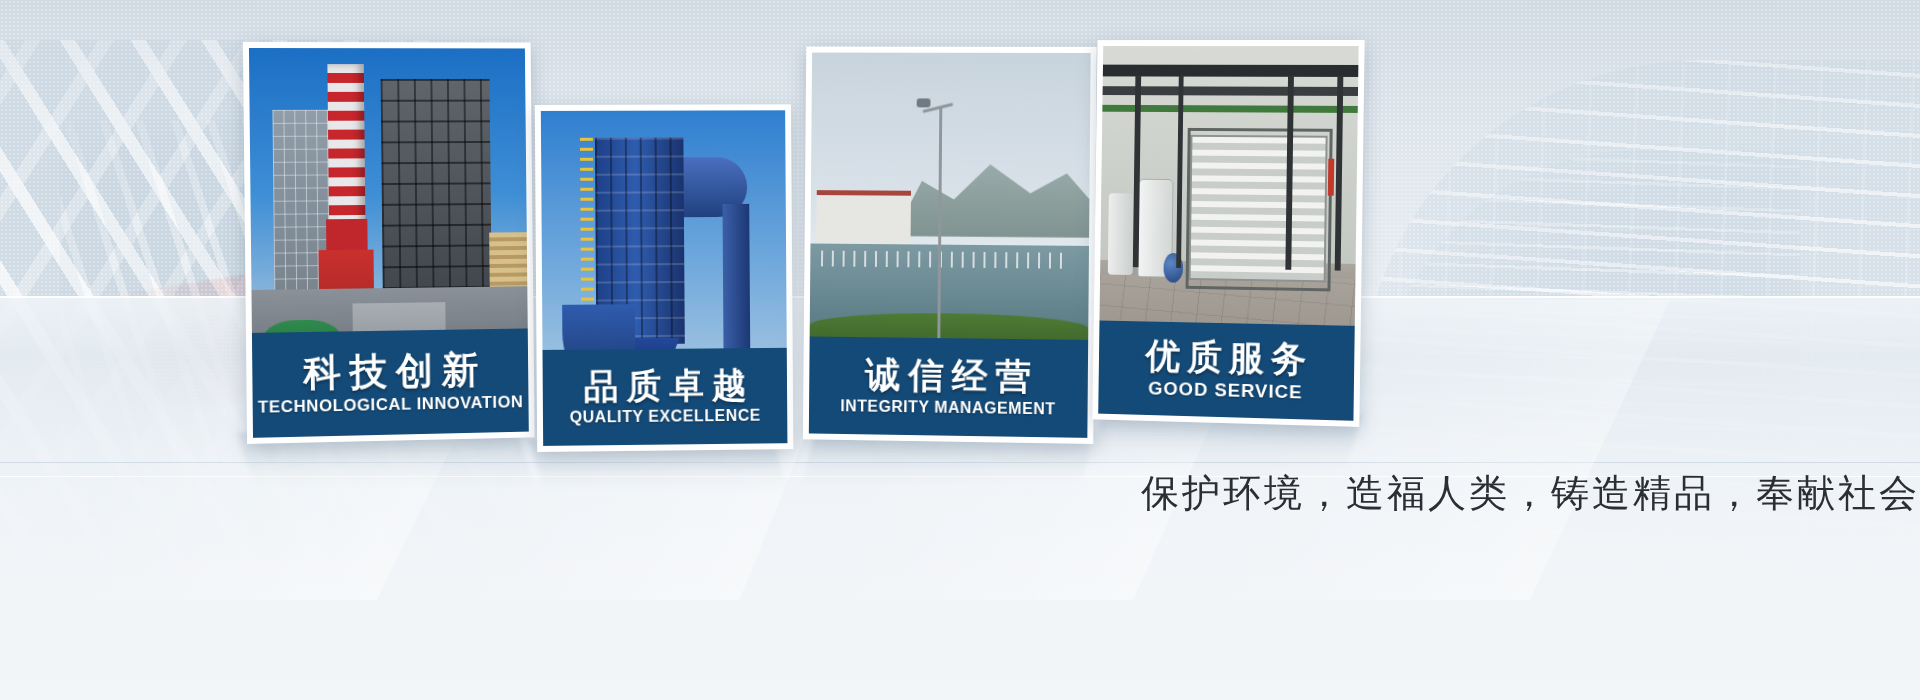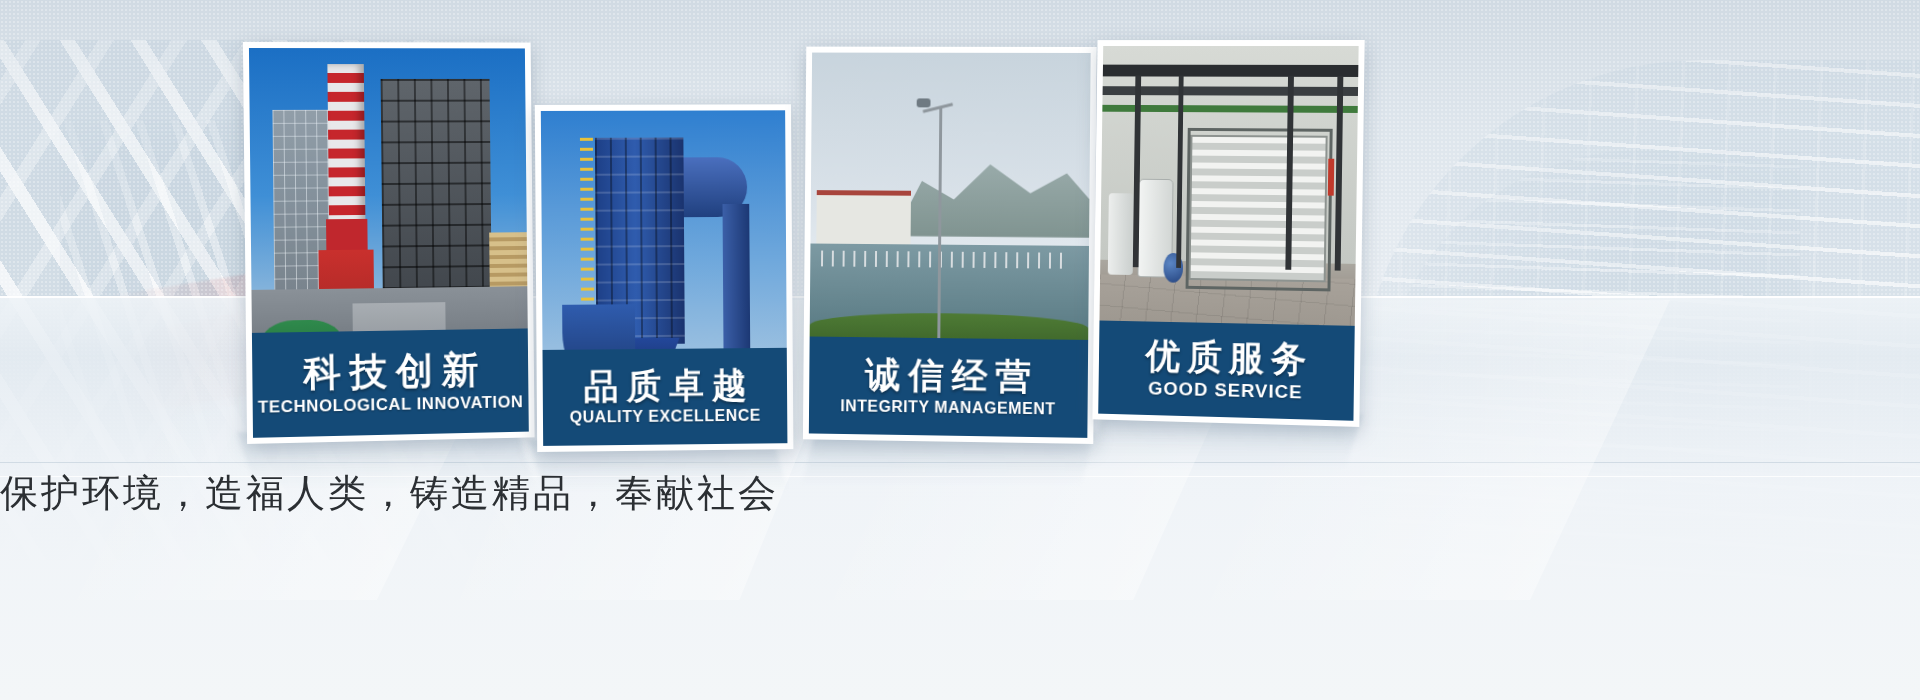--- a/index.html
+++ b/index.html
@@ -213,21 +213,21 @@
   .p4-blue{position:absolute;left:25%;top:56%;width:8%;height:8%;border-radius:50%;
     background:radial-gradient(circle at 35% 35%,#5b86c4,#23427e);}
   .p4-floor{position:absolute;left:0;top:62%;width:100%;height:38%;
     background:
       repeating-linear-gradient(96deg, rgba(0,0,0,.10) 0 1px, transparent 1px 26px),
       repeating-linear-gradient(4deg, rgba(0,0,0,.08) 0 1px, transparent 1px 22px),
       linear-gradient(180deg,#a8a29a,#8a857d);}
   .p4-red{position:absolute;left:89%;top:30%;width:2.4%;height:10%;background:#c0392b;}
 
   
-  #tagline{position:absolute;left:0;top:468px;width:1920px;text-align:left;
+  #tagline{position:absolute;left:0;top:468px;width:1920px;text-align:right;
     font-family:"DejaVu Sans","Liberation Sans",sans-serif;
     font-size:38px;color:#2b2f33;letter-spacing:3px;white-space:nowrap;}
 </style>
 </head>
 <body>
 
 <div id="banner">
 
   <div class="bg-layer">
     <div class="sky"></div>

